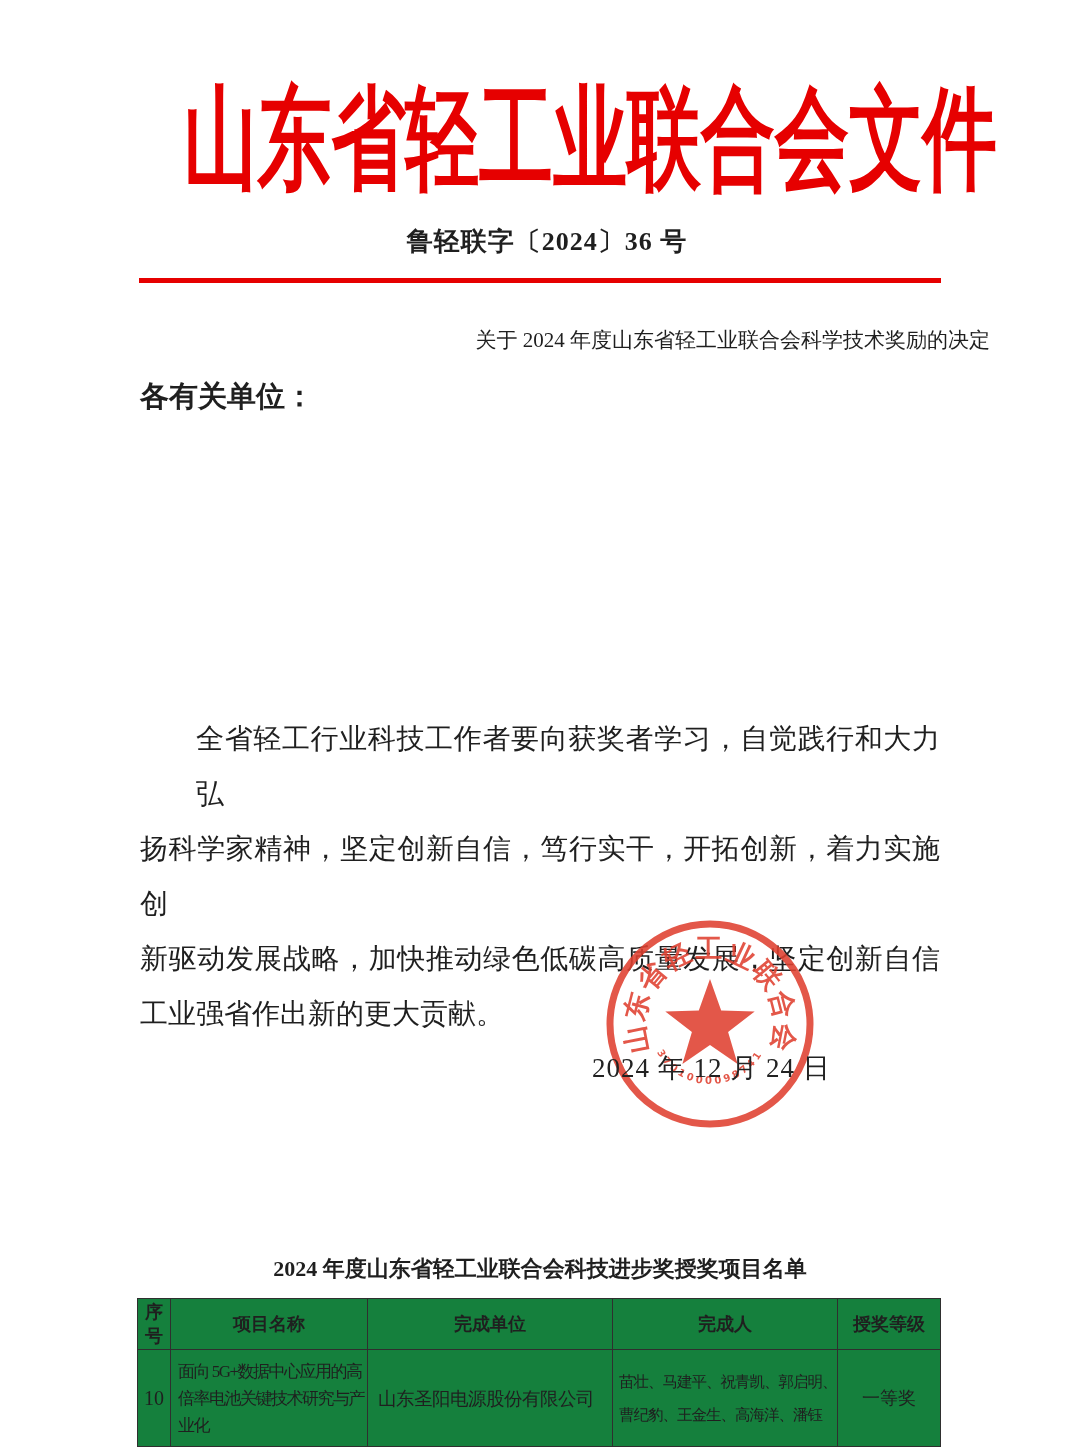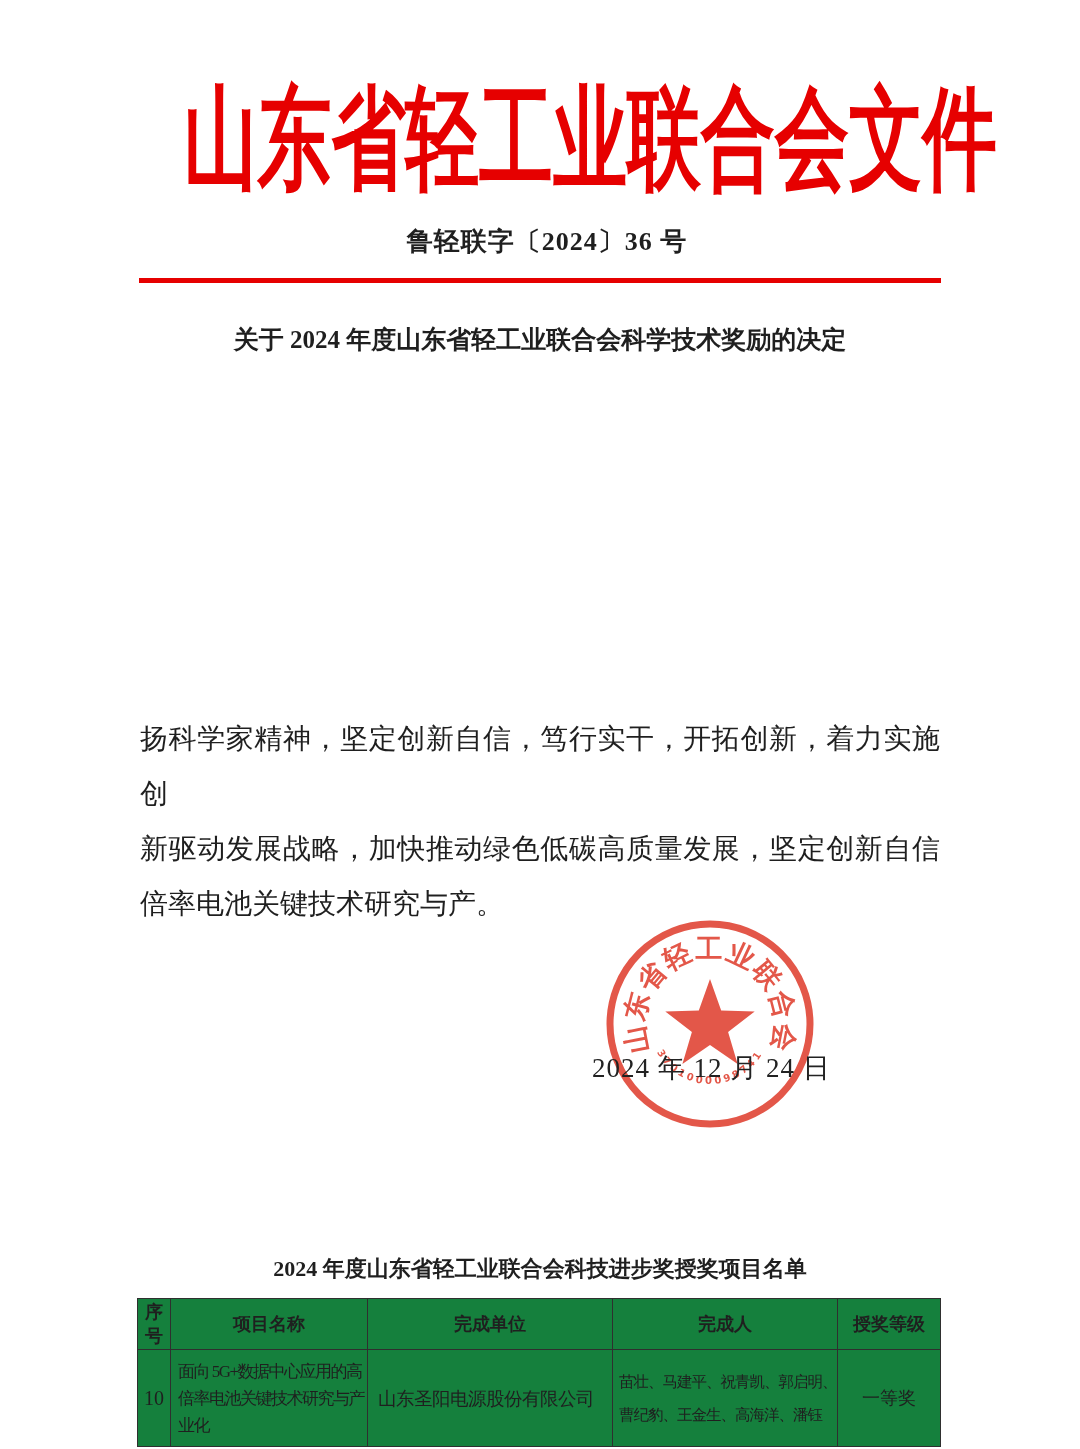--- a/index.html
+++ b/index.html
@@ -22,21 +22,21 @@
     text-align:center; font-size:26px; font-weight:bold; letter-spacing:1px;
   }
   .red-rule {
     position:absolute; top:274px; left:139px; width:802px; height:5px;
     background:#e60000;
   }
 
   
   .doc-title {
     position:absolute; top:316px; left:90px; width:900px; margin:0;
-    text-align:center; font-size:25px; font-weight:bold; line-height:40px;
+    text-align:right; font-size:21px; font-weight:normal; line-height:40px;
   }
   .salutation {
     position:absolute; top:372px; left:140px; width:800px;
     font-size:29px; font-weight:bold; line-height:40px;
   }
   .para { position:absolute; left:140px; width:800px; }
   .para-1 { top:430px; }
   .para-2 { top:707px; }
   .para-line {
     font-size:28px; line-height:55px;
@@ -90,26 +90,28 @@
 </head>
 <body>
 
 <div class="page">
 
   <div class="org-title">山东省轻工业联合会文件</div>
   <div class="doc-no">鲁轻联字〔2024〕36 号</div>
   <div class="red-rule"></div>
 
   <h1 class="doc-title">关于 2024 年度山东省轻工业联合会科学技术奖励的决定</h1>
+  <div class="salutation">各有关单位：</div>
 
 
   <div class="para para-2">
+    <div class="para-line first">全省轻工行业科技工作者要向获奖者学习，自觉践行和大力弘</div>
     <div class="para-line">扬科学家精神，坚定创新自信，笃行实干，开拓创新，着力实施创</div>
     <div class="para-line">新驱动发展战略，加快推动绿色低碳高质量发展，坚定创新自信</div>
-    <div class="para-line last">倍率电池关键技术研究与产。</div>
+    <div class="para-line last">工业强省作出新的更大贡献。</div>
   </div>
 
   <svg class="seal" viewBox="0 0 220 220">
     <circle cx="110" cy="110" r="100" fill="none" stroke="#e04030" stroke-width="7"></circle>
     <path id="sealArcTop" d="M 52.8 143 A 66 66 0 1 1 167.2 143" fill="none"></path>
     <text font-size="27" font-weight="bold" fill="#e04030" font-family="Liberation Serif, DejaVu Serif, serif" letter-spacing="2">
       <textPath href="#sealArcTop" startOffset="50%" text-anchor="middle">山东省轻工业联合会</textPath>
     </text>
     <polygon fill="#e04030" points="110,65 121.2,96.6 154.7,97.5 128.1,117.9 137.6,150 110,131 82.4,150 91.9,117.9 65.3,97.5 98.8,96.6"></polygon>
     <path id="sealArcBottom" d="M 53.6 130.5 A 60 60 0 0 0 166.4 130.5" fill="none"></path>

